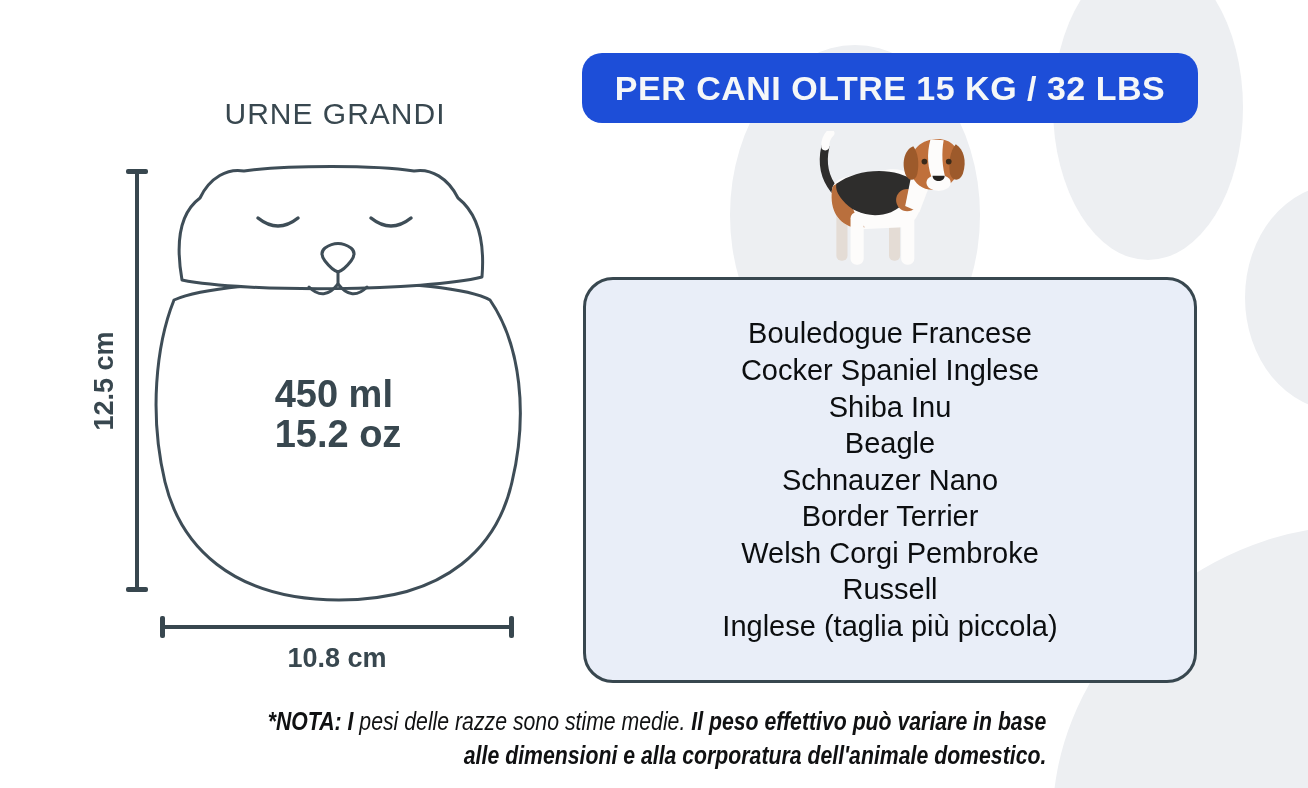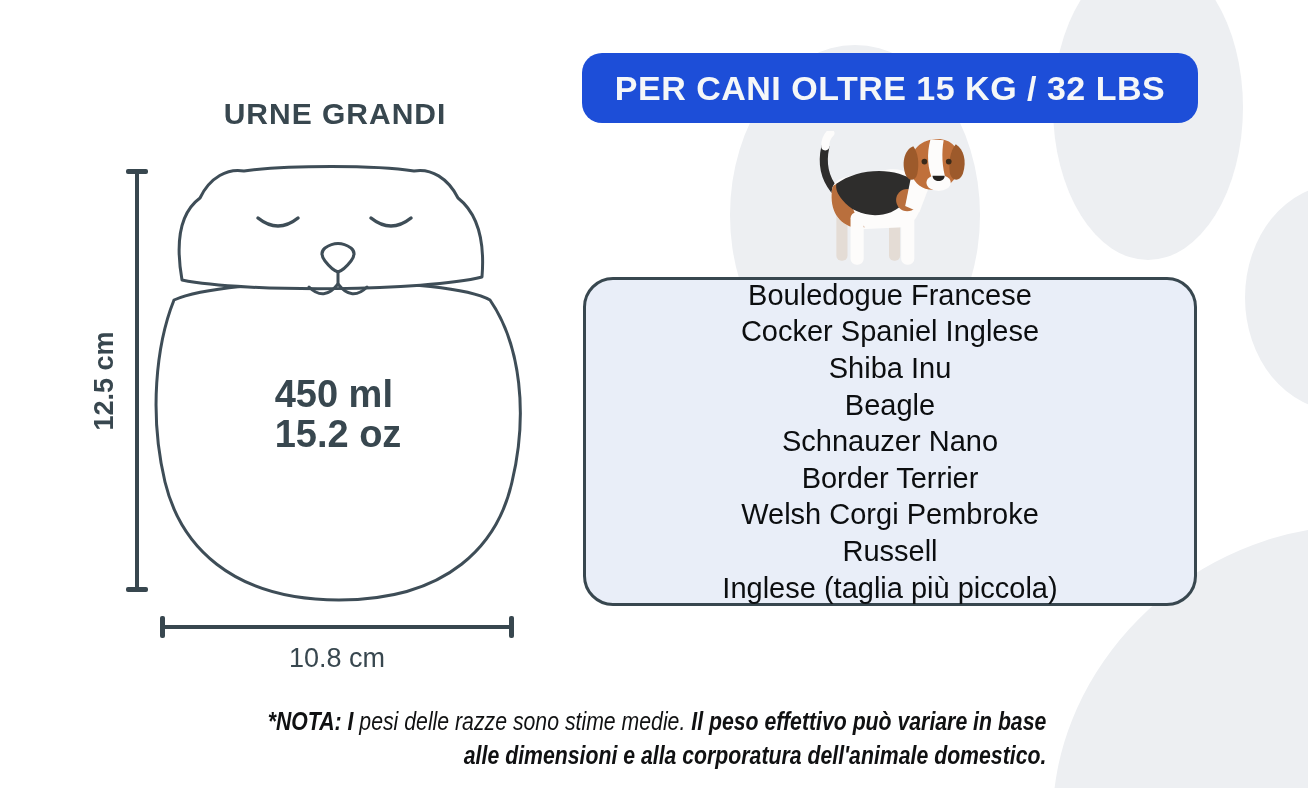--- a/index.html
+++ b/index.html
@@ -9,54 +9,54 @@
   }
   
   .paw-shape{position:absolute;background:#EDEFF2;border-radius:50%;}
   .paw-toe1{left:730px;top:45px;width:250px;height:340px;}
   .paw-toe2{left:1053px;top:-45px;width:190px;height:305px;}
   .paw-toe3{left:1245px;top:185px;width:185px;height:225px;}
   .paw-pad{left:1040px;top:540px;width:560px;height:490px;transform:rotate(-38deg);}
   
   .urn-title{
     position:absolute;left:335px;top:114px;transform:translate(-50%,-50%);
-    font-size:30px;font-weight:bold;letter-spacing:1px;color:#38474F;white-space:nowrap;
+    font-size:30px;font-weight:normal;letter-spacing:1px;color:#38474F;white-space:nowrap;
   }
   .urn-svg{position:absolute;left:148px;top:160px;width:380px;height:450px;}
   .volume{
     position:absolute;left:338px;top:414px;transform:translate(-50%,-50%);
     font-size:38px;line-height:40px;font-weight:bold;text-align:left;color:#38474F;white-space:nowrap;
   }
   .dim-line-v{position:absolute;left:135px;top:172px;width:4px;height:417px;background:#38474F;}
   .dim-cap-h{position:absolute;width:22px;height:5px;background:#38474F;border-radius:2px;}
   .cap-top{left:126px;top:169px;}
   .cap-bottom{left:126px;top:587px;}
   .dim-label-v{
     position:absolute;left:104px;top:381px;transform:translate(-50%,-50%) rotate(-90deg);
     font-size:27px;font-weight:bold;white-space:nowrap;color:#38474F;
   }
   .dim-line-h{position:absolute;left:163px;top:625px;width:349px;height:4px;background:#38474F;}
   .dim-cap-v{position:absolute;width:5px;height:22px;background:#38474F;border-radius:2px;top:616px;}
   .cap-left{left:160px;}
   .cap-right{left:509px;}
   .dim-label-h{
     position:absolute;left:337px;top:658px;transform:translate(-50%,-50%);
-    font-size:27px;font-weight:normal;white-space:nowrap;color:#38474F;
+    font-size:27px;font-weight:bold;white-space:nowrap;color:#38474F;
   }
   
   .header-capsule{
     position:absolute;left:582px;top:53px;width:616px;height:70px;border-radius:20px;
     background:#1d4ed8;display:flex;align-items:center;justify-content:center;
   }
   .header-capsule span{
     color:#F5F7F8;font-size:34px;font-weight:bold;letter-spacing:0.5px;white-space:nowrap;
   }
   .dog-svg{position:absolute;left:806px;top:131px;width:166px;height:136px;}
   .breed-box{
-    position:absolute;left:583px;top:277px;width:614px;height:329px;box-sizing:border-box;
+    position:absolute;left:583px;top:277px;width:614px;height:406px;box-sizing:border-box;
     background:#E9EEF8;border:3px solid #38474F;border-radius:30px;
     display:flex;flex-direction:column;justify-content:center;align-items:center;
   }
   .breed-item{
     font-size:29px;line-height:36.6px;color:#0C0E10;text-align:center;white-space:nowrap;
     font-family:"Liberation Sans",sans-serif;
   }
   
   .note{
     position:absolute;left:657px;top:704px;transform:translateX(-50%);

